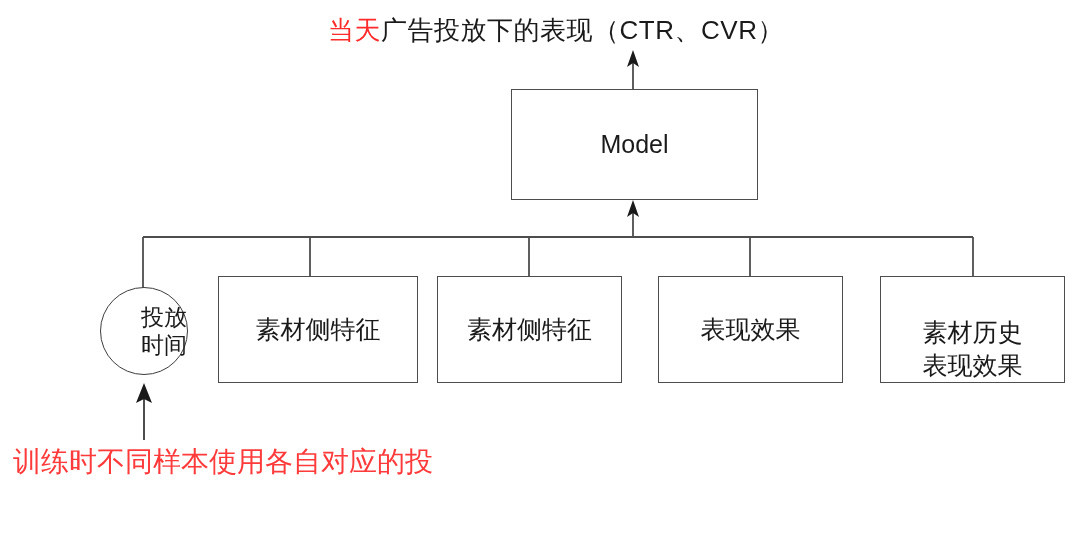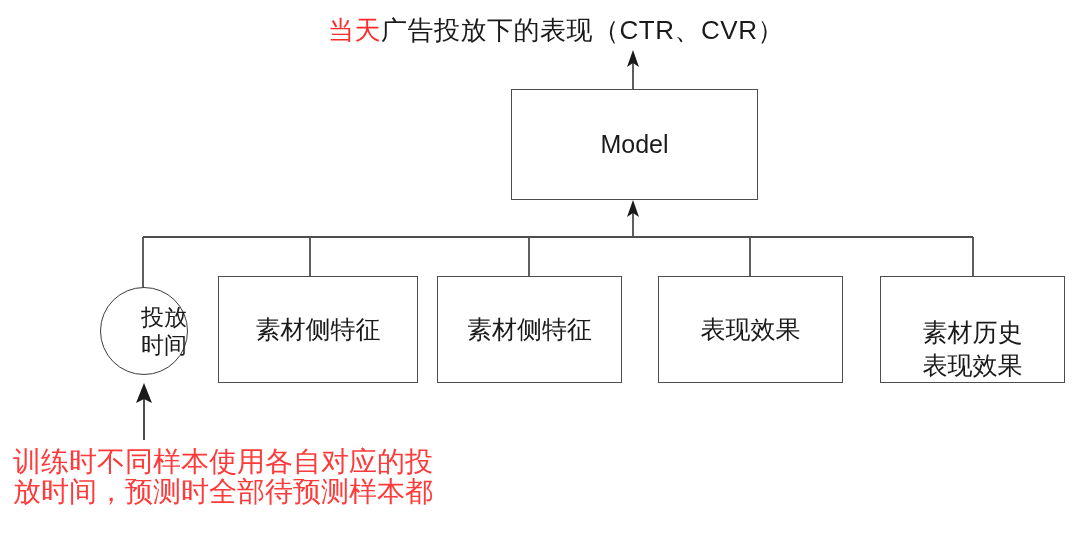--- a/index.html
+++ b/index.html
@@ -172,16 +172,15 @@
   </div>
   <div class="node-box feat-box feat-4">
     <span>
       <span>素材历史</span><br>
       <span>表现效果</span>
     </span>
   </div>
 
   <div class="annotation">
     <div>训练时不同样本使用各自对应的投</div>
-    <div>放时间，预测时全部待预测样本都</div>
   </div>
 
 </div>
 
 </body></html>

